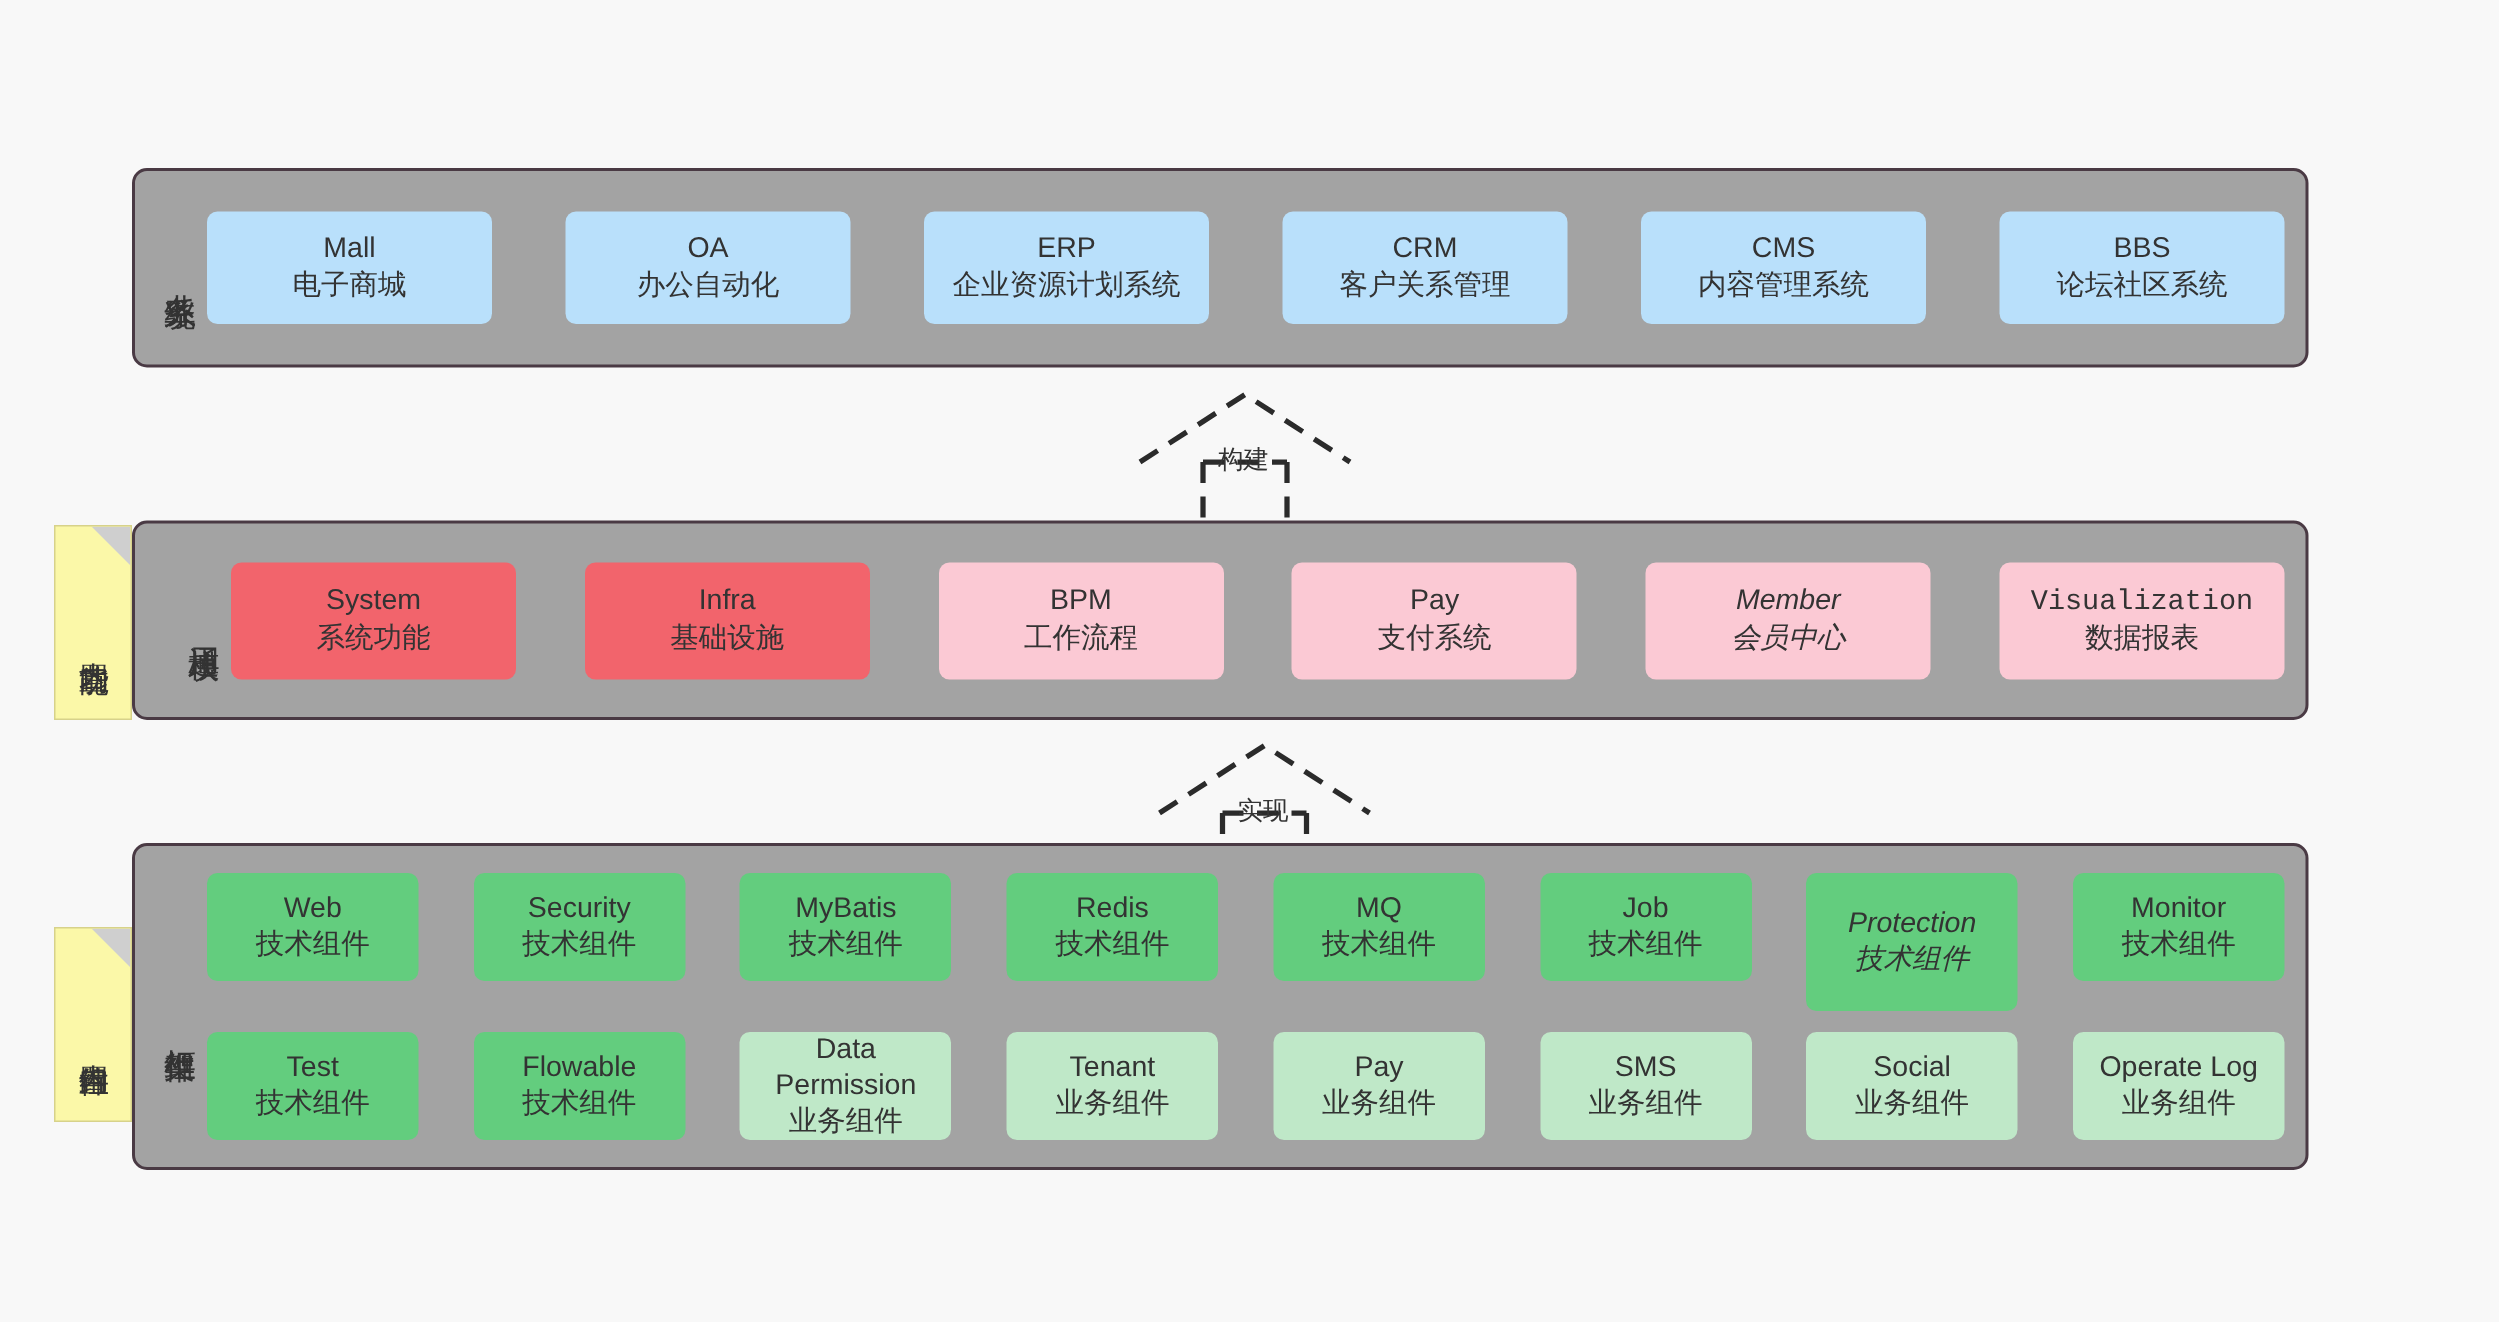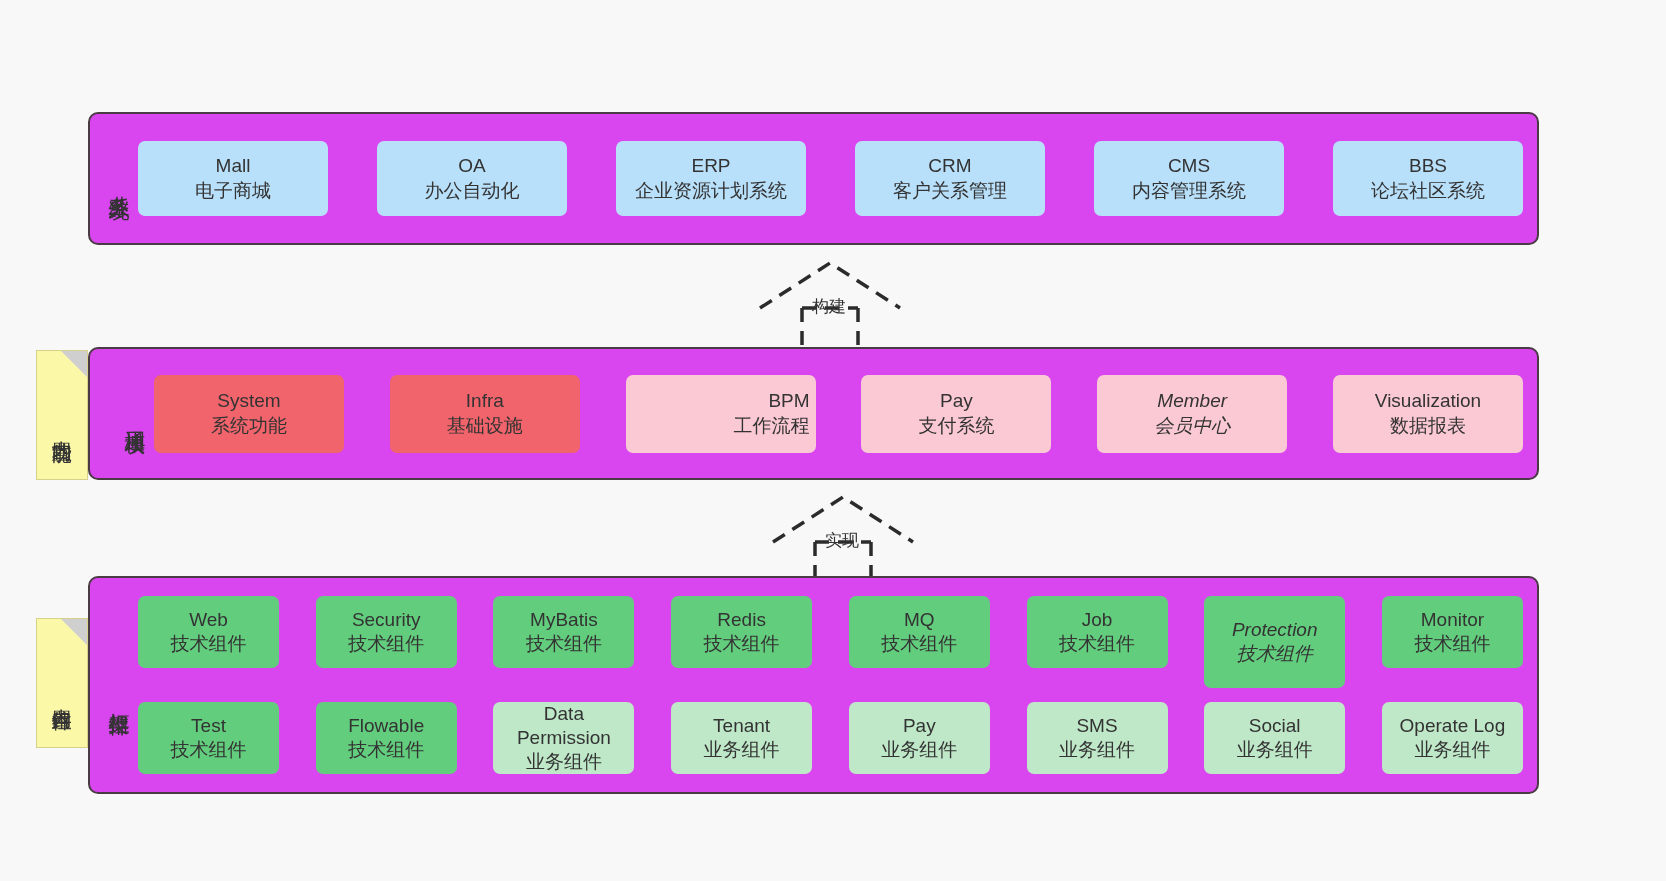--- a/index.html
+++ b/index.html
@@ -20,21 +20,21 @@
     position: absolute;
     left: 0; top: 0;
     width: 1666px;
     height: 881px;
   }
 
   
   .layer {
     position: absolute;
     box-sizing: border-box;
-    background: #d946ef;
+    background: #a3a3a3;
     border: 2px solid #4a3a44;
     border-radius: 10px;
     display: flex;
     align-items: stretch;
   }
 
   
   .layer-label {
     writing-mode: vertical-rl;
     text-orientation: upright;
@@ -191,54 +191,54 @@
     <div class="layer-body" style="padding:0 14px 0 8px;">
       <div class="row">
         <div class="box red" style="width:190px;height:78px;">
           <span class="t-en">System</span>
           <span class="t-cn">系统功能</span>
         </div>
         <div class="box red" style="width:190px;height:78px;">
           <span class="t-en">Infra</span>
           <span class="t-cn">基础设施</span>
         </div>
-        <div class="box pink" style="width:190px;height:78px;align-items:flex-end;">
+        <div class="box pink" style="width:190px;height:78px;">
           <span class="t-en">BPM</span>
           <span class="t-cn">工作流程</span>
         </div>
         <div class="box pink" style="width:190px;height:78px;">
           <span class="t-en">Pay</span>
           <span class="t-cn">支付系统</span>
         </div>
         <div class="box pink" style="width:190px;height:78px;font-style:italic;">
           <span class="t-en">Member</span>
           <span class="t-cn">会员中心</span>
         </div>
-        <div class="box pink" style="width:190px;height:78px;">
+        <div class="box pink" style="width:190px;height:78px;font-family:Liberation Mono, monospace;">
           <span class="t-en">Visualization</span>
           <span class="t-cn">数据报表</span>
         </div>
       </div>
     </div>
   </div>
 
   <div class="arrow" style="left:768px; top:492px; width:160px; height:90px;">
     <svg width="160" height="90" viewBox="0 0 160 90">
       <path d="M 5 50 L 75 5 L 145 50" fill="none" stroke="#2b2b2b" stroke-width="3.5" stroke-dasharray="14,9" stroke-linecap="butt"></path>
       <path d="M 47 50 L 47 90 M 47 50 L 103 50 M 103 50 L 103 90" fill="none" stroke="#2b2b2b" stroke-width="3.5" stroke-dasharray="14,9" stroke-linecap="butt"></path>
     </svg>
     <span class="arrow-label" style="left:57px; top:37px;">实现</span>
   </div>
 
   <div class="note" style="left:36px; top:618px; width:52px; height:130px;">
     <div class="note-fold"></div>
     <span class="note-text">内置组件</span>
   </div>
 
-  <div class="layer" id="layer-framework" style="left:88px; top:576px; width:1451px; height:218px;">
+  <div class="layer" id="layer-framework" style="left:88px; top:562px; width:1451px; height:218px;">
     <div class="layer-label" style="padding-top:26px;">框架组件</div>
     <div class="layer-body" style="padding:0 14px 0 8px;">
       <div class="rows-wrap">
 
         <div class="row">
           <div class="box green" style="width:141px;height:72px;">
             <span class="t-en">Web</span>
             <span class="t-cn">技术组件</span>
           </div>
           <div class="box green" style="width:141px;height:72px;">

